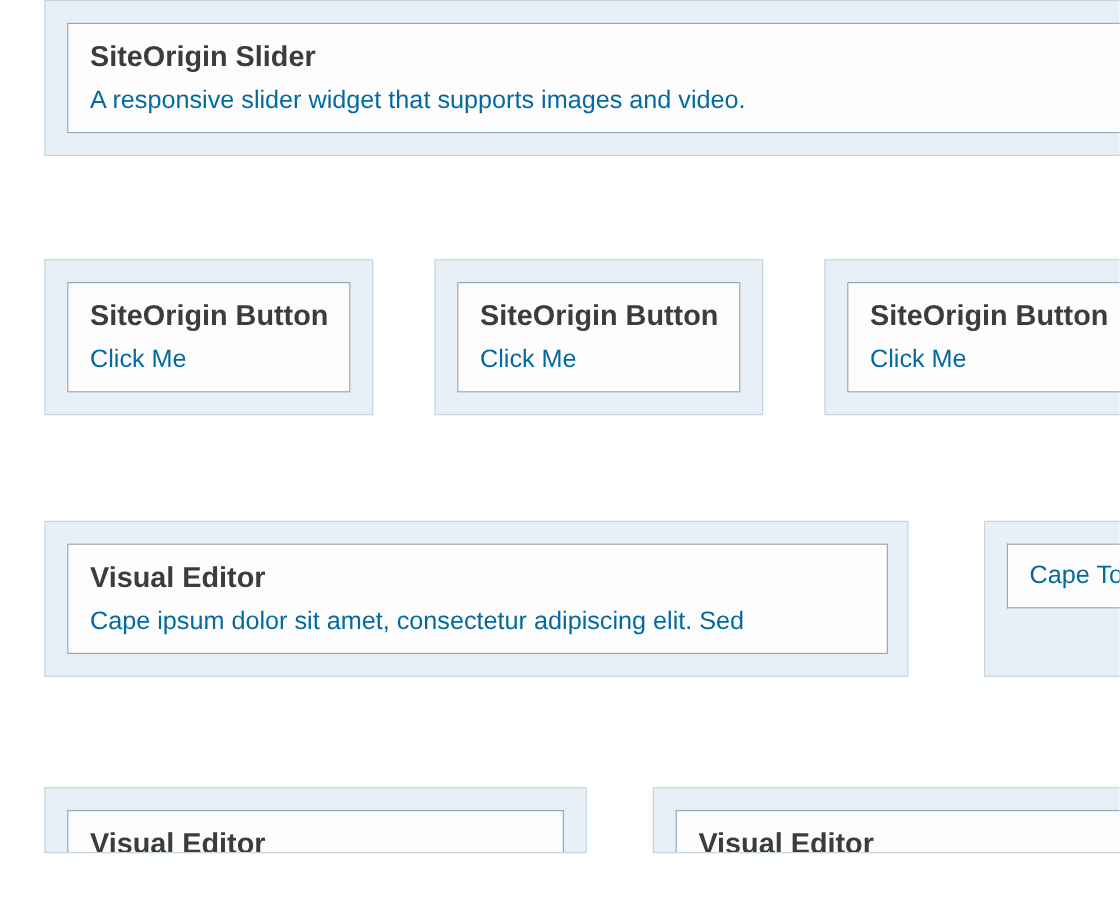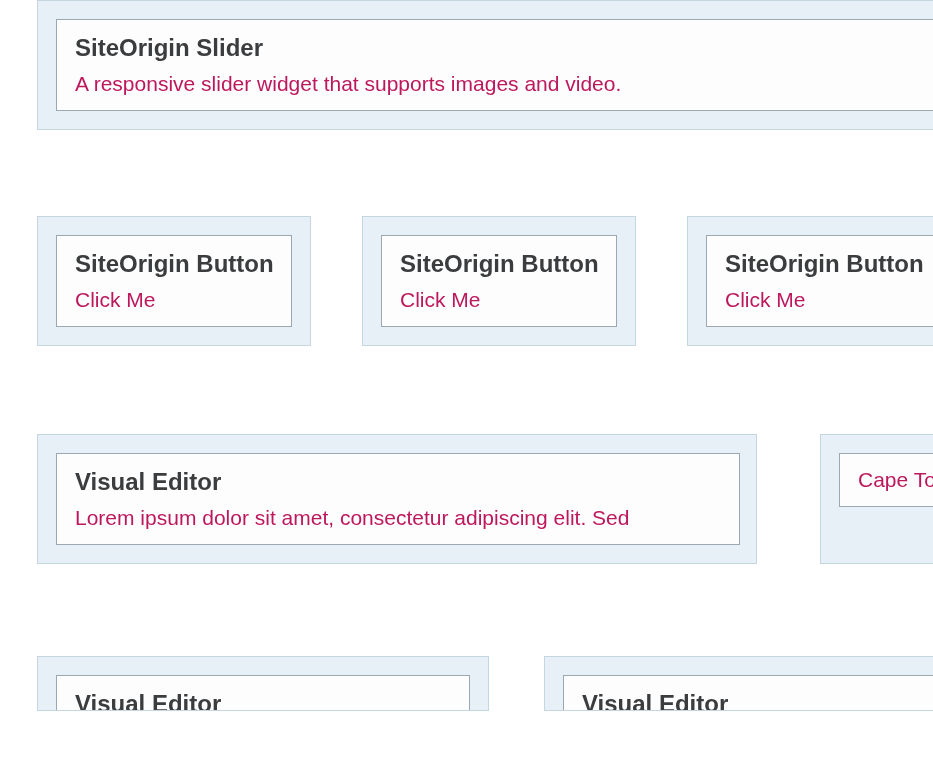--- a/index.html
+++ b/index.html
@@ -36,21 +36,21 @@
       font-size: 24px;
       font-weight: 600;
       color: #3a3c3e;
       margin-bottom: 10px;
       white-space: nowrap;
       overflow: hidden;
     }
     .widget-desc {
       font-size: 21px;
       font-weight: 400;
-      color: #be185d;
+      color: #0369a1;
       white-space: nowrap;
       overflow: hidden;
     }
     
     .row-1 {
       margin-top: 0;
     }
     .panel-slider {
       width: 923px;
     }
@@ -141,21 +141,21 @@
       <div class="widget-desc">Click Me</div>
     </div>
   </div>
   <div class="panel panel-btn-partial"></div>
 </div>
 
 <div class="row row-3">
   <div class="panel panel-ve">
     <div class="widget widget-ve">
       <div class="widget-title">Visual Editor</div>
-      <div class="widget-desc">Lorem ipsum dolor sit amet, consectetur adipiscing elit. Sed</div>
+      <div class="widget-desc">Cape ipsum dolor sit amet, consectetur adipiscing elit. Sed</div>
     </div>
   </div>
   <div class="panel panel-so">
     <div class="widget widget-so">
       <div class="widget-desc">Cape Town</div>
     </div>
   </div>
 </div>
 
 <div class="row row-4">

